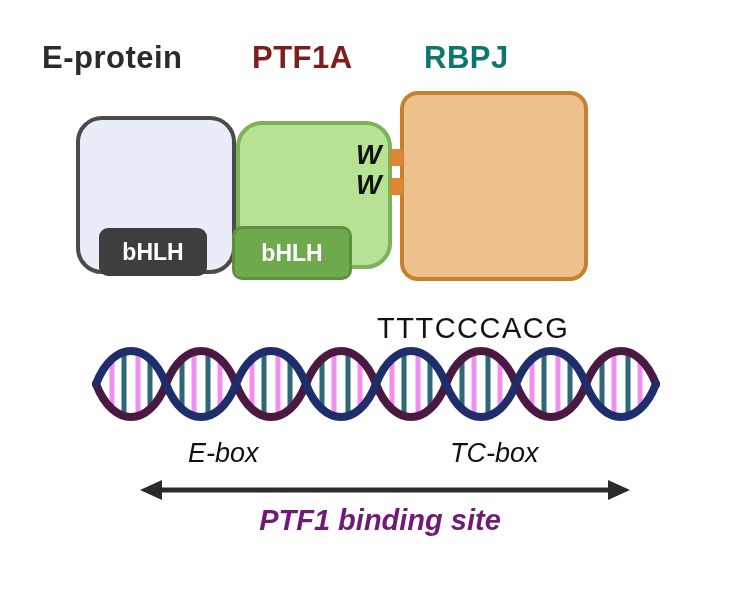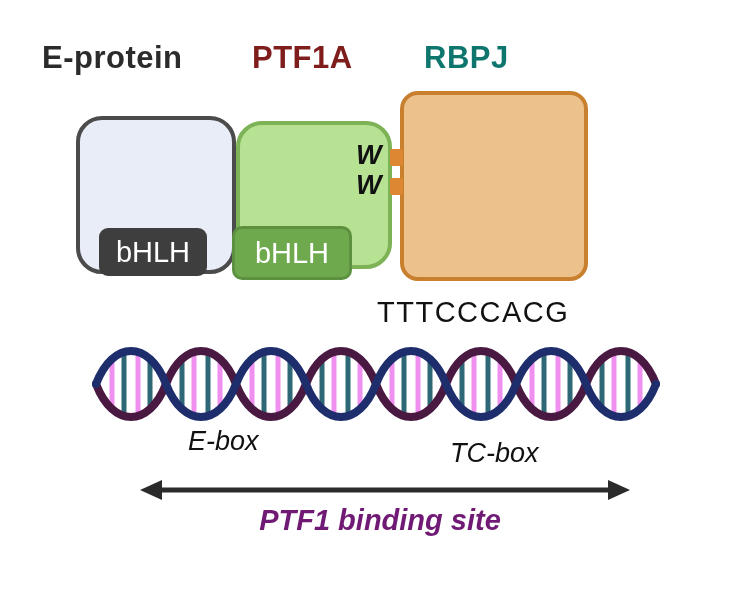--- a/index.html
+++ b/index.html
@@ -31,21 +31,21 @@
     background: #b7e293; border: 4px solid #7db356; z-index: 2;
   }
   #box-rbpj {
     left: 400px; top: 91px; width: 188px; height: 190px;
     background: #edc18c; border: 4px solid #c8802f; border-radius: 18px; z-index: 1;
   }
 
   
   .domain-tab {
     display: flex; align-items: center; justify-content: center;
-    color: #ffffff; font-weight: normal; font-size: 29px; z-index: 3;
+    color: #ffffff; font-weight: bold; font-size: 23px; z-index: 3;
   }
   #tab-bhlh-dark {
     left: 99px; top: 228px; width: 108px; height: 48px;
     background: #3e3e3e; border-radius: 9px;
   }
   #tab-bhlh-green {
     left: 232px; top: 226px; width: 120px; height: 54px;
     background: #6fa94d; border: 3px solid #5d9140; border-radius: 10px;
   }
 
@@ -57,28 +57,28 @@
   #trp-2 { left: 356px; top: 170px; }
 
   
   .connector { background: #dd8732; z-index: 2; border-radius: 2px; }
   #conn-1 { left: 390px; top: 149px; width: 13px; height: 17px; }
   #conn-2 { left: 390px; top: 178px; width: 13px; height: 17px; }
 
   
   .dna-seq { font-size: 29px; color: #111111; letter-spacing: 1.5px; }
   #seq-ebox  { left: 126px; top: 296px; }
-  #seq-tcbox { left: 377px; top: 296px; text-align: right; }
+  #seq-tcbox { left: 377px; top: 312px; text-align: right; }
 
   
   #dna-helix { left: 92px; top: 332px; z-index: 0; }
 
   
   .region-label { font-style: italic; font-size: 27px; color: #111111; }
-  #label-ebox  { left: 188px; top: 426px; }
+  #label-ebox  { left: 188px; top: 438px; }
   #label-tcbox { left: 450px; top: 438px; }
 
   
   #binding-arrow { left: 140px; top: 476px; }
   #binding-site-label {
     left: 180px; top: 504px; width: 400px;
     text-align: center; font-style: italic; font-weight: bold;
     font-size: 29px; color: #701a75;
   }
 </style>

